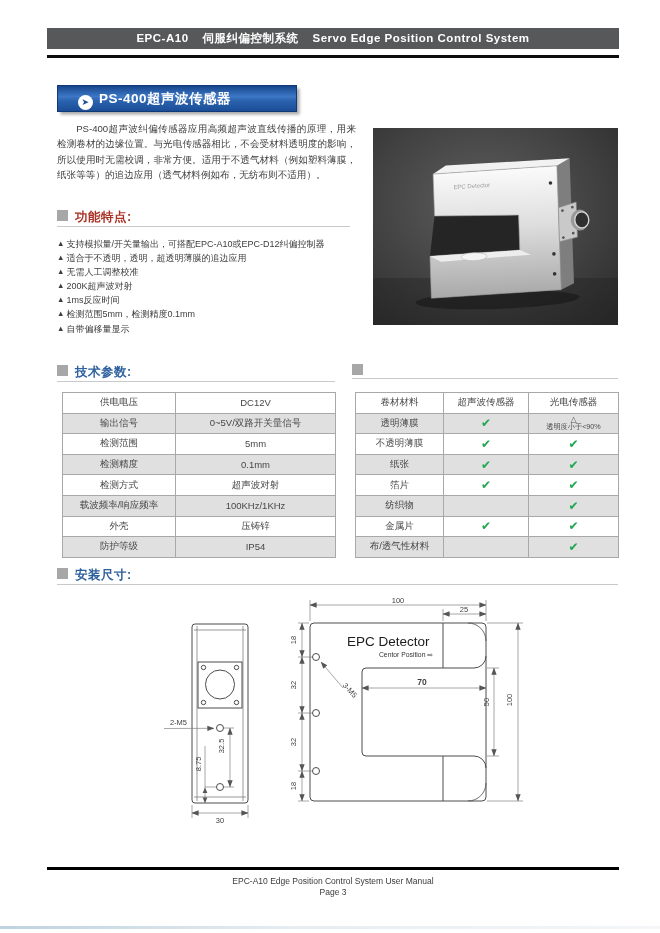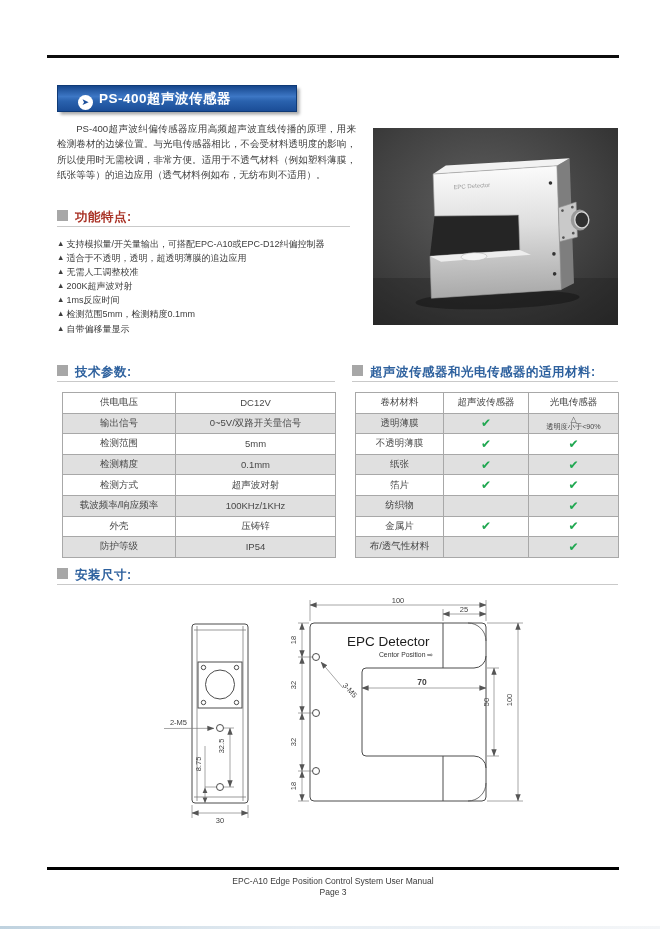--- a/index.html
+++ b/index.html
@@ -65,20 +65,23 @@
   .footer-text { left:47px; top:876px; width:572px; text-align:center;
     font-size:8.5px; line-height:11px; color:#3a3a3a; }
   .bottom-bar { left:0; top:926px; width:660px; height:3px;
     background:linear-gradient(90deg,#bfd2df 0%,#e6edf3 45%,#f4f6f8 100%); }
 </style>
 </head>
 <body>
 
 <div class="page">
 
+  <div class="abs header-bar">
+    <span>EPC-A10</span><span>伺服纠偏控制系统</span><span>Servo Edge Position Control System</span>
+  </div>
   <div class="abs header-rule"></div>
 
   <div class="abs title-bar">
     <span class="title-icon">➤</span><span>PS-400超声波传感器</span>
   </div>
 
   <div class="abs intro">PS-400超声波纠偏传感器应用高频超声波直线传播的原理，用来检测卷材的边缘位置。与光电传感器相比，不会受材料透明度的影响，所以使用时无需校调，非常方便。适用于不透气材料（例如塑料薄膜，纸张等等）的追边应用（透气材料例如布，无纺布则不适用）。</div>
 
   <div class="abs sec-head red" style="left:57px; top:209px; width:293px;">
     <span class="sq"></span><span>功能特点:</span>
@@ -173,21 +176,21 @@
           <td>压铸锌</td>
         </tr>
     <tr>
           <td>防护等级</td>
           <td>IP54</td>
         </tr>
   </tbody>
     </table>
 
   <div class="abs sec-head" style="left:352px; top:364px; width:266px;">
-    <span class="sq"></span><span>超声波传感器和光电传感器的适用材料:</span>
+    <span class="sq"></span>
   </div>
   <table class="tbl" style="left:355px; top:392px; width:263px;">
     <colgroup>
         <col style="width:88px">
         <col style="width:85px">
         <col style="width:90px">
       </colgroup>
     <tbody>
         <tr>
       <th>卷材材料</th>

